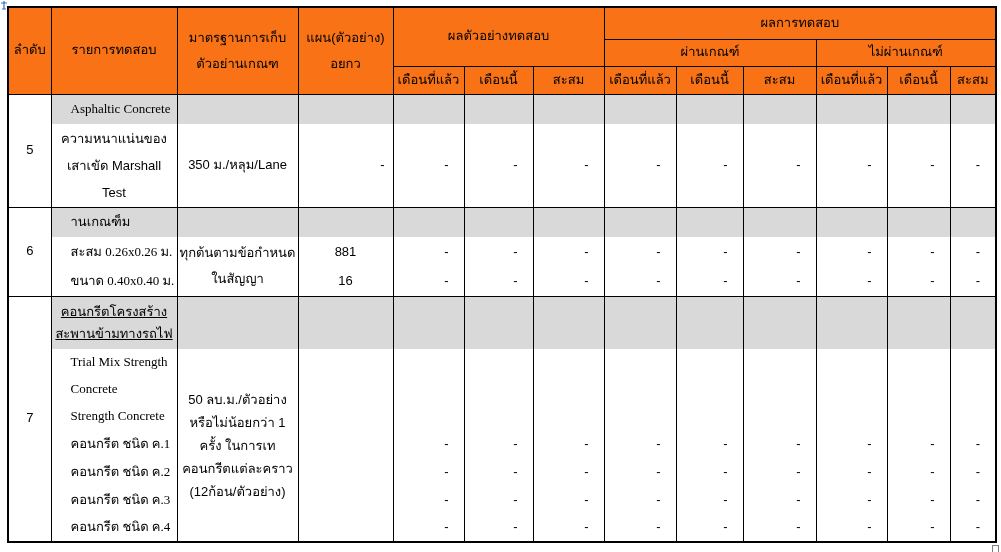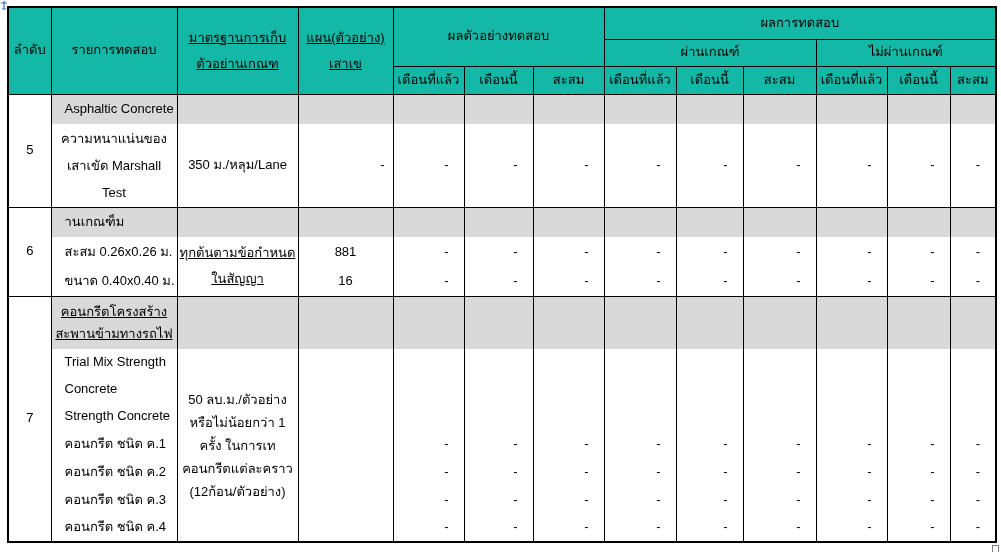--- a/index.html
+++ b/index.html
@@ -2,28 +2,28 @@
 <html><head>
 <meta charset="utf-8">
 <style>
   html,body{margin:0;padding:0;background:#fff;}
   .canvas{position:relative;width:1001px;height:552px;background:#fff;
           font-family:"Liberation Sans",sans-serif;font-size:13px;color:#000;}
   table{position:absolute;left:7px;top:6px;width:988px;border-collapse:collapse;
         table-layout:fixed;border:2px solid #000;}
   td{padding:0;margin:0;vertical-align:middle;text-align:center;overflow:hidden;
      font-size:13px;line-height:1.15;}
-  thead td{border:1px solid #000;background:#14b8a6;}
+  thead td{border:1px solid #000;background:#f97316;}
   tbody td{border-left:1px solid #000;border-right:1px solid #000;border-top:none;border-bottom:none;background:#fff;}
   tbody tr.bt td{border-top:1px solid #000;}
   td.gray{background:#D9D9D9;}
-  td.l{text-align:left;padding-left:13px;}
+  td.l{text-align:left;padding-left:19px;font-family:Liberation Serif, serif;}
   td.dash{text-align:right;padding-right:15px;}
   td.dash4{padding-right:8px;}
-  .ln26 div{line-height:26px;text-decoration:underline;}
+  .ln26 div{line-height:26px;}
   .ln27 div{line-height:27px;}
   .ln23 div{line-height:23px;}
   .ln22 div{line-height:22px;text-decoration:underline;}
   .anchor-mark{position:absolute;left:0;top:0;width:9px;height:11px;}
   .box-mark{position:absolute;left:992px;top:545px;width:5px;height:6px;border:1px solid #808080;}
 </style>
 </head>
 <body>
 
 <div class="canvas">
@@ -52,21 +52,21 @@
     <thead>
       <tr style="height:32px">
         <td rowspan="3">ลำดับ</td>
         <td rowspan="3">รายการทดสอบ</td>
         <td rowspan="3" class="ln26">
           <div>มาตรฐานการเก็บ</div>
           <div>ตัวอย่านเกณฑ</div>
         </td>
         <td rowspan="3" class="ln26">
           <div>แผน(ตัวอย่าง)</div>
-          <div>เสาเข</div>
+          <div>อยกว</div>
         </td>
         <td colspan="3" rowspan="2">ผลตัวอย่างทดสอบ</td>
         <td colspan="6">ผลการทดสอบ</td>
       </tr>
       <tr style="height:27px">
         <td colspan="3">ผ่านเกณฑ์</td>
         <td colspan="3">ไม่ผ่านเกณฑ์</td>
       </tr>
       <tr style="height:28px">
         <td>เดือนที่แล้ว</td>

